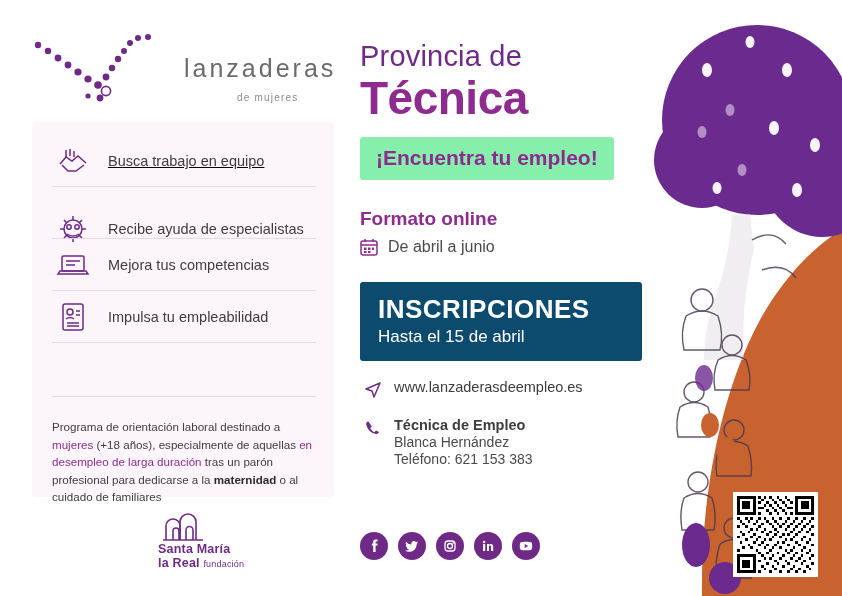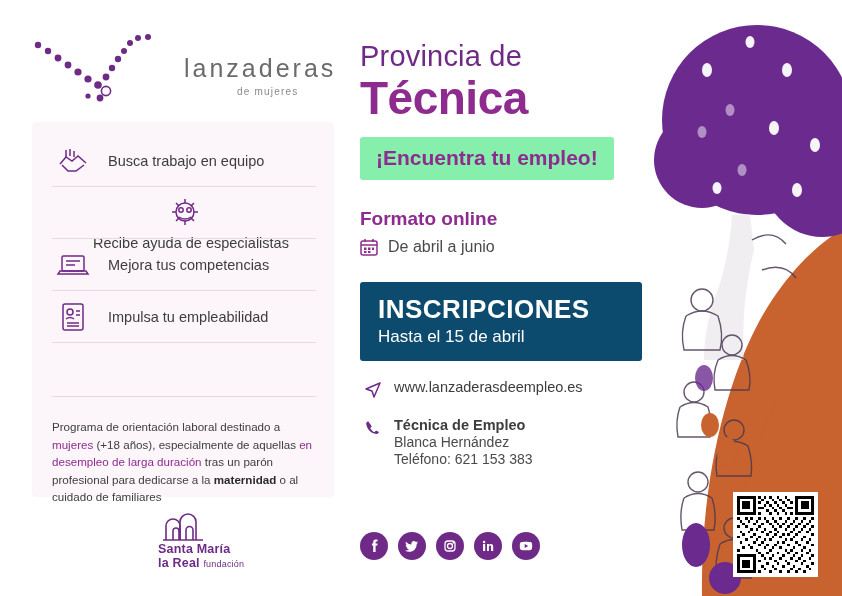--- a/index.html
+++ b/index.html
@@ -47,21 +47,21 @@
     left: 152px;
     top: 28px;
     font-size: 25px;
     letter-spacing: 3px;
     color: #6b6b6b;
     font-weight: 300;
   }
   .logo-sub {
     position: absolute;
     left: 205px;
-    top: 60px;
+    top: 66px;
     font-size: 10px;
     letter-spacing: 1.2px;
     color: #8a8a8a;
   }
 
   
   .features-card {
     position: absolute;
     left: 32px;
     top: 122px;
@@ -300,33 +300,33 @@
         </g>
         <circle cx="74" cy="59" r="4.6" fill="none" stroke="#6e2a86" stroke-width="1.6"></circle>
       </svg>
       <div class="logo-word">lanzaderas</div>
       <div class="logo-sub">de mujeres</div>
     </div>
   </div>
 
   <div class="features-card">
 
-    <div class="feature-row" style="top:14px;">
+    <div class="feature-row" style="top:14px;text-decoration:underline;">
       <div class="feature-icon">
         <svg width="34" height="34" viewBox="0 0 34 34" fill="none" stroke="#6e2a86" stroke-width="1.5">
           <path d="M4 20 L10 13 L16 17 L22 12 L30 19"></path>
           <path d="M10 13 L10 6 M14 12 L14 5 M18 13 L18 7"></path>
           <path d="M6 21 L12 27 L20 27 L28 21"></path>
         </svg>
       </div>
       <div class="feature-label">Busca trabajo en equipo</div>
     </div>
     <div class="divider" style="top:64px;"></div>
 
-    <div class="feature-row" style="top:67px;flex-direction:column;">
+    <div class="feature-row" style="top:82px;">
       <div class="feature-icon">
         <svg width="34" height="34" viewBox="0 0 34 34" fill="none" stroke="#6e2a86" stroke-width="1.5">
           <circle cx="17" cy="17" r="9"></circle>
           <circle cx="13" cy="15" r="2.2"></circle>
           <circle cx="21" cy="15" r="2.2"></circle>
           <path d="M11 22 q6 4 12 0"></path>
           <path d="M17 4 v4 M17 26 v4 M4 17 h4 M26 17 h4 M8 8 l3 3 M23 23 l3 3 M26 8 l-3 3 M11 23 l-3 3"></path>
         </svg>
       </div>
       <div class="feature-label">Recibe ayuda de especialistas</div>

